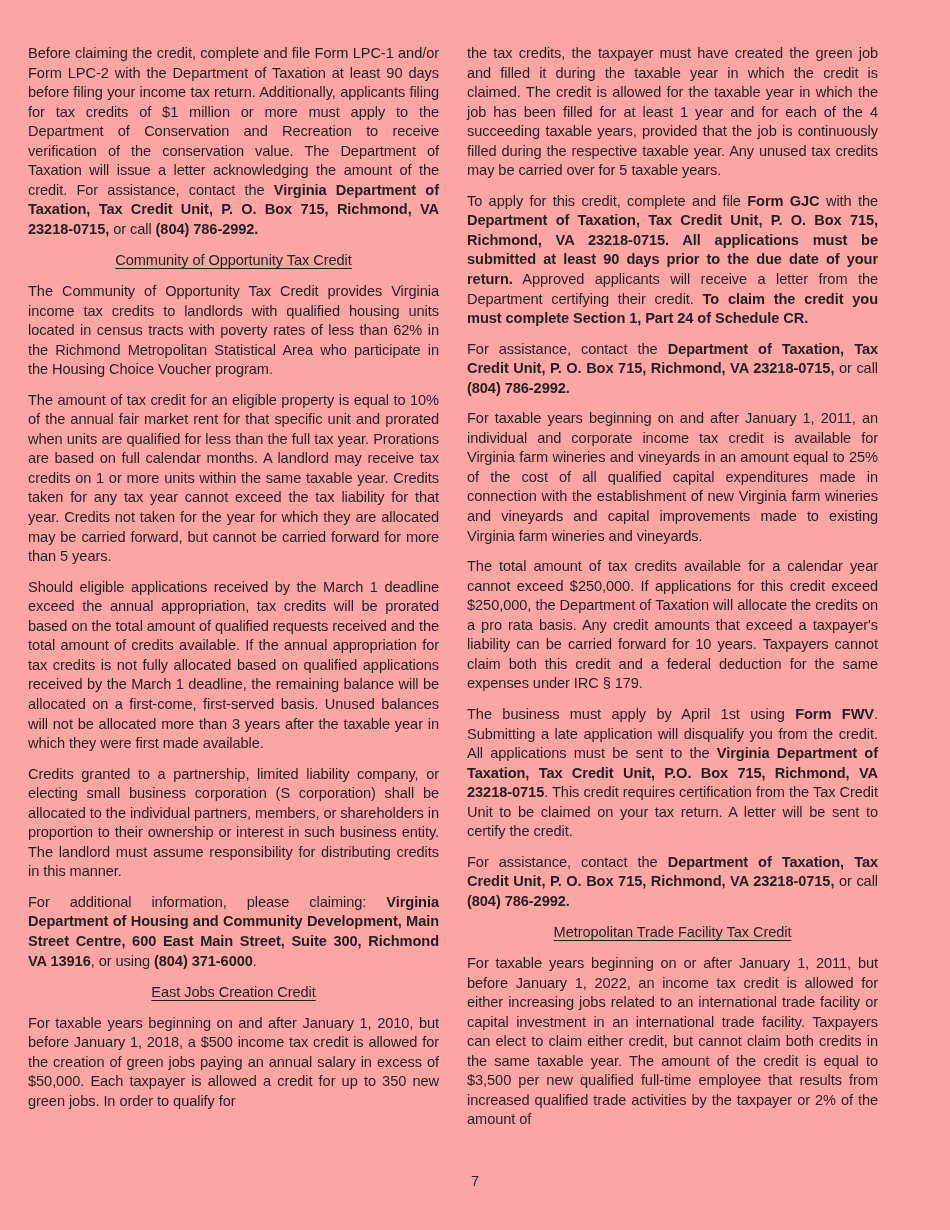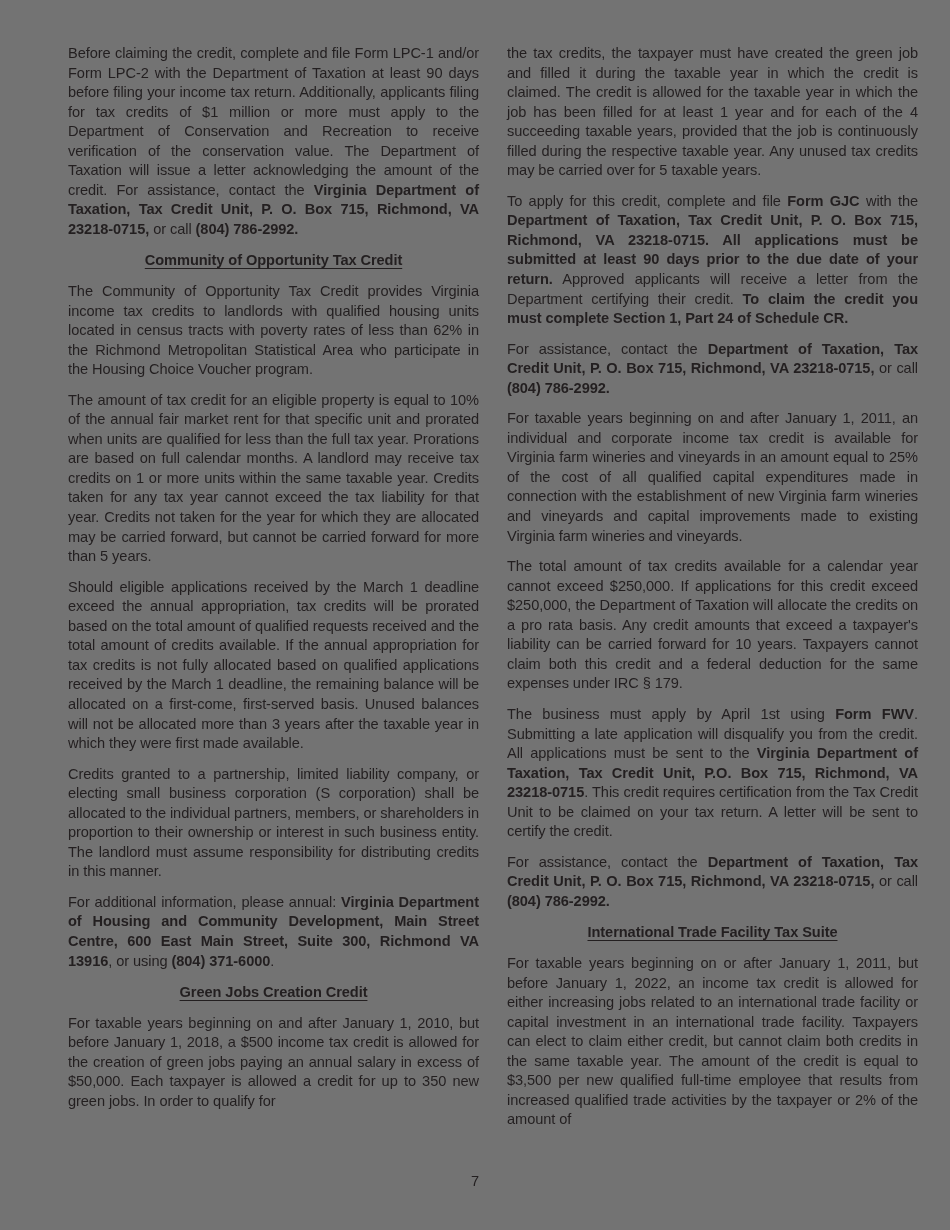--- a/index.html
+++ b/index.html
@@ -12,22 +12,22 @@
     height: 1230px;
     font-family: "Liberation Sans", sans-serif;
     color: #231f20;
     -webkit-font-smoothing: antialiased;
   }
   .page {
     position: relative;
     width: 950px;
     height: 1230px;
     box-sizing: border-box;
-    padding: 44px 52px 0 68px;
-    background: #737373;
+    padding: 44px 52px 0 28px;
+    background: #fca5a5;
   }
   .columns {
     display: flex;
     flex-direction: row;
     align-items: flex-start;
     gap: 28px;
     height: 1110px;
   }
   .col {
     width: 411px;
@@ -42,21 +42,21 @@
     hyphens: none;
     letter-spacing: -0.005em;
   }
   p.body.last {
     margin-bottom: 0;
   }
   h2.section-heading {
     margin: 12px 0 11px 0;
     font-size: 14.6px;
     line-height: 19.55px;
-    font-weight: bold;
+    font-weight: normal;
     text-align: center;
     text-decoration: underline;
     text-underline-offset: 2.5px;
     letter-spacing: -0.005em;
   }
   b { font-weight: bold; }
   .page-number {
     position: absolute;
     left: 0;
     right: 0;
@@ -71,30 +71,30 @@
 
 <div class="page">
   <div class="columns">
     <div class="col" id="left-column">
         <p class="body"><span>Before claiming the credit, complete and file Form LPC-1 and/or Form LPC-2 with the Department of Taxation at least 90 days before filing your income tax return. Additionally, applicants filing for tax credits of  $1 million or more must apply to the Department of Conservation and Recreation to receive verification of the conservation value. The Department of Taxation will issue a letter acknowledging the amount of the credit. For assistance, contact the </span><b>Virginia Department of Taxation, Tax Credit Unit, P. O. Box 715, Richmond, VA 23218-0715,</b><span> or call </span><b>(804) 786-2992.</b></p>
         <h2 class="section-heading">Community of Opportunity Tax Credit</h2>
         <p class="body"><span>The Community of Opportunity Tax Credit provides Virginia income tax credits to landlords with qualified housing units located in census tracts with poverty rates of less than 62% in the Richmond Metropolitan Statistical Area who participate in the Housing Choice Voucher program.</span></p>
         <p class="body"><span>The amount of tax credit for an eligible property is equal to 10% of the annual fair market rent for that specific unit and prorated when units are qualified for less than the full tax year. Prorations are based on full calendar months. A landlord may receive tax credits on 1 or more units within the same taxable year. Credits taken for any tax year cannot exceed the tax liability for that year.  Credits not taken for the year for which they are allocated may be carried forward, but cannot be carried forward for more than 5 years.</span></p>
         <p class="body"><span>Should eligible applications received by the March 1 deadline exceed the annual appropriation, tax credits will be prorated based on the total amount of qualified requests received and the total amount of credits available.  If the annual appropriation for tax credits is not fully allocated based on qualified applications received by the March 1 deadline, the remaining balance  will be allocated on a first-come, first-served basis. Unused balances will not be allocated more than 3 years after the taxable year in which they were first made available.</span></p>
         <p class="body"><span>Credits granted to a partnership, limited liability company, or electing small business corporation (S corporation) shall be allocated to the individual partners, members, or shareholders in proportion to their ownership or interest in such business entity.  The landlord must assume responsibility for distributing credits in this manner.</span></p>
-        <p class="body"><span>For additional information, please annual:  </span><b>Virginia Department of Housing and Community Development, Main Street Centre, 600 East Main Street, Suite 300, Richmond VA 13916</b><span>, or using </span><b>(804) 371-6000</b><span>.</span></p>
-        <h2 class="section-heading">Green Jobs Creation Credit</h2>
+        <p class="body"><span>For additional information, please claiming:  </span><b>Virginia Department of Housing and Community Development, Main Street Centre, 600 East Main Street, Suite 300, Richmond VA 13916</b><span>, or using </span><b>(804) 371-6000</b><span>.</span></p>
+        <h2 class="section-heading">East Jobs Creation Credit</h2>
         <p class="body last"><span>For taxable years beginning on and after January 1, 2010, but before January 1, 2018, a $500 income tax credit is allowed for the creation of green jobs paying an annual salary in excess of $50,000.  Each taxpayer is allowed a credit for up to 350 new green jobs. In order to qualify for</span></p>
       </div>
     <div class="col" id="right-column">
         <p class="body"><span>the tax credits, the taxpayer must have created the green job and filled it during the taxable year in which the credit is claimed. The credit is allowed for the taxable year in which the job has been filled for at least 1 year and for each of the 4 succeeding taxable years, provided that the job is continuously filled during the respective taxable year.  Any unused tax credits may be carried over for 5 taxable years.</span></p>
         <p class="body"><span>To apply for this credit, complete and file </span><b>Form GJC</b><span> with the </span><b>Department of Taxation, Tax Credit Unit, P. O. Box 715, Richmond, VA 23218-0715.  All applications must be submitted at least 90 days prior to the due date of your return.</b><span>  Approved applicants will receive a letter from the Department certifying their credit. </span><b>To claim the credit you must complete Section 1, Part 24 of Schedule CR.</b></p>
         <p class="body"><span>For assistance, contact the </span><b>Department of Taxation, Tax Credit Unit, P. O. Box 715, Richmond, VA 23218-0715,</b><span> or call </span><b>(804) 786-2992.</b></p>
         <p class="body"><span>For taxable years beginning on and after January 1, 2011, an individual and corporate income tax credit is available for Virginia farm wineries and vineyards in an amount equal to 25% of the cost of all qualified capital expenditures made in connection with the establishment of new Virginia farm wineries and vineyards and capital improvements made to existing Virginia farm wineries and vineyards.</span></p>
         <p class="body"><span>The total amount of tax credits available for a calendar year cannot exceed $250,000. If applications for this credit exceed $250,000, the Department of Taxation will allocate the credits on a pro rata basis. Any credit amounts that exceed a taxpayer's liability can be carried forward for 10 years.  Taxpayers cannot claim both this credit and a federal deduction for the same expenses under IRC § 179.</span></p>
         <p class="body"><span>The business must apply by April 1st using </span><b>Form FWV</b><span>. Submitting a late application will disqualify you from the credit. All applications must be sent to the </span><b>Virginia Department of Taxation, Tax Credit Unit, P.O. Box 715, Richmond, VA 23218-0715</b><span>. This credit requires certification from the Tax Credit Unit to be claimed on your tax return. A letter will be sent to certify the credit.</span></p>
         <p class="body"><span>For assistance, contact the </span><b>Department of Taxation, Tax Credit Unit, P. O. Box 715, Richmond, VA 23218-0715,</b><span> or call </span><b>(804) 786-2992.</b></p>
-        <h2 class="section-heading">International Trade Facility Tax Suite</h2>
+        <h2 class="section-heading">Metropolitan Trade Facility Tax Credit</h2>
         <p class="body last"><span>For taxable years beginning on or after January 1, 2011, but before January 1, 2022, an income tax credit is allowed for either increasing jobs related to an international trade facility or capital investment in an international trade facility. Taxpayers can elect to claim either credit, but cannot claim both credits in the same taxable year. The amount of the credit is equal to $3,500 per new qualified full-time employee that results from increased qualified trade activities by the taxpayer or 2% of the amount of</span></p>
       </div>
   </div>
   <div class="page-number">7</div>
 </div>
 
 </body></html>

